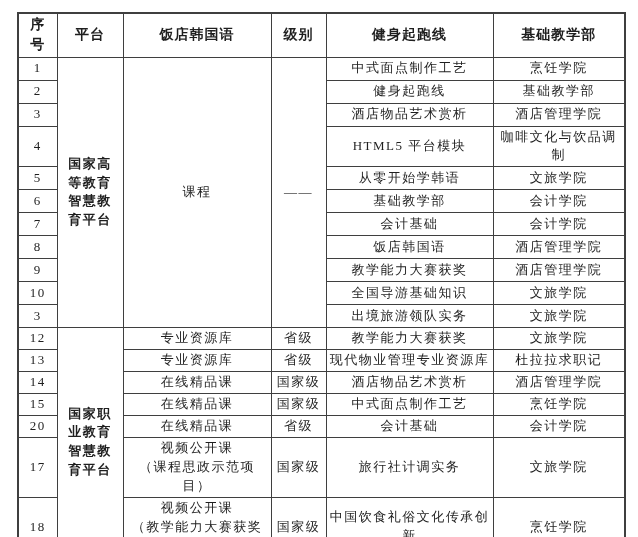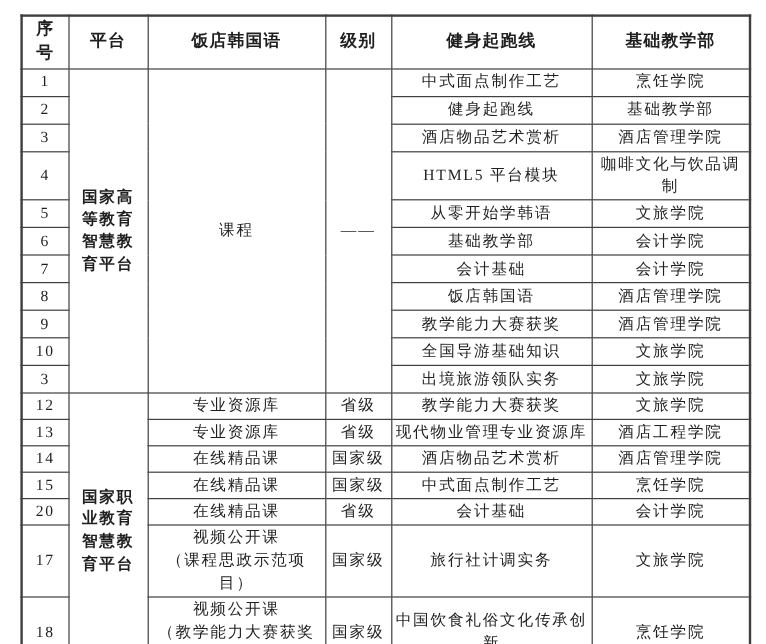--- a/index.html
+++ b/index.html
@@ -145,21 +145,21 @@
         <td>专业资源库</td>
         <td>省级</td>
         <td>教学能力大赛获奖</td>
         <td>文旅学院</td>
       </tr>
       <tr class="rh-b">
         <td>13</td>
         <td>专业资源库</td>
         <td>省级</td>
         <td>现代物业管理专业资源库</td>
-        <td>酒店工程学院</td>
+        <td>杜拉拉求职记</td>
       </tr>
       <tr class="rh-b">
         <td>14</td>
         <td>在线精品课</td>
         <td>国家级</td>
         <td>酒店物品艺术赏析</td>
         <td>酒店管理学院</td>
       </tr>
       <tr class="rh-b">
         <td>15</td>

